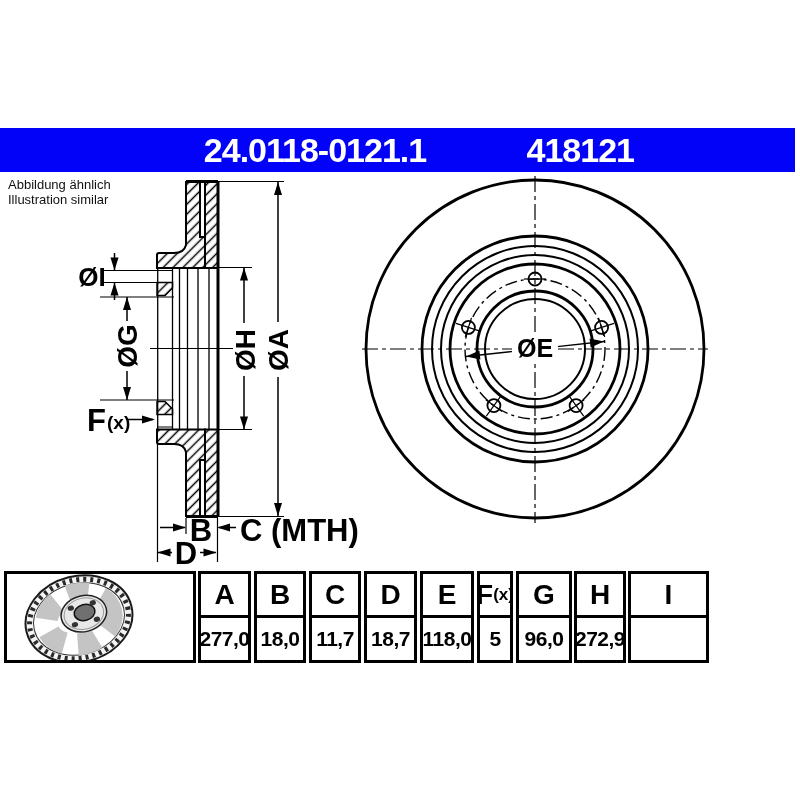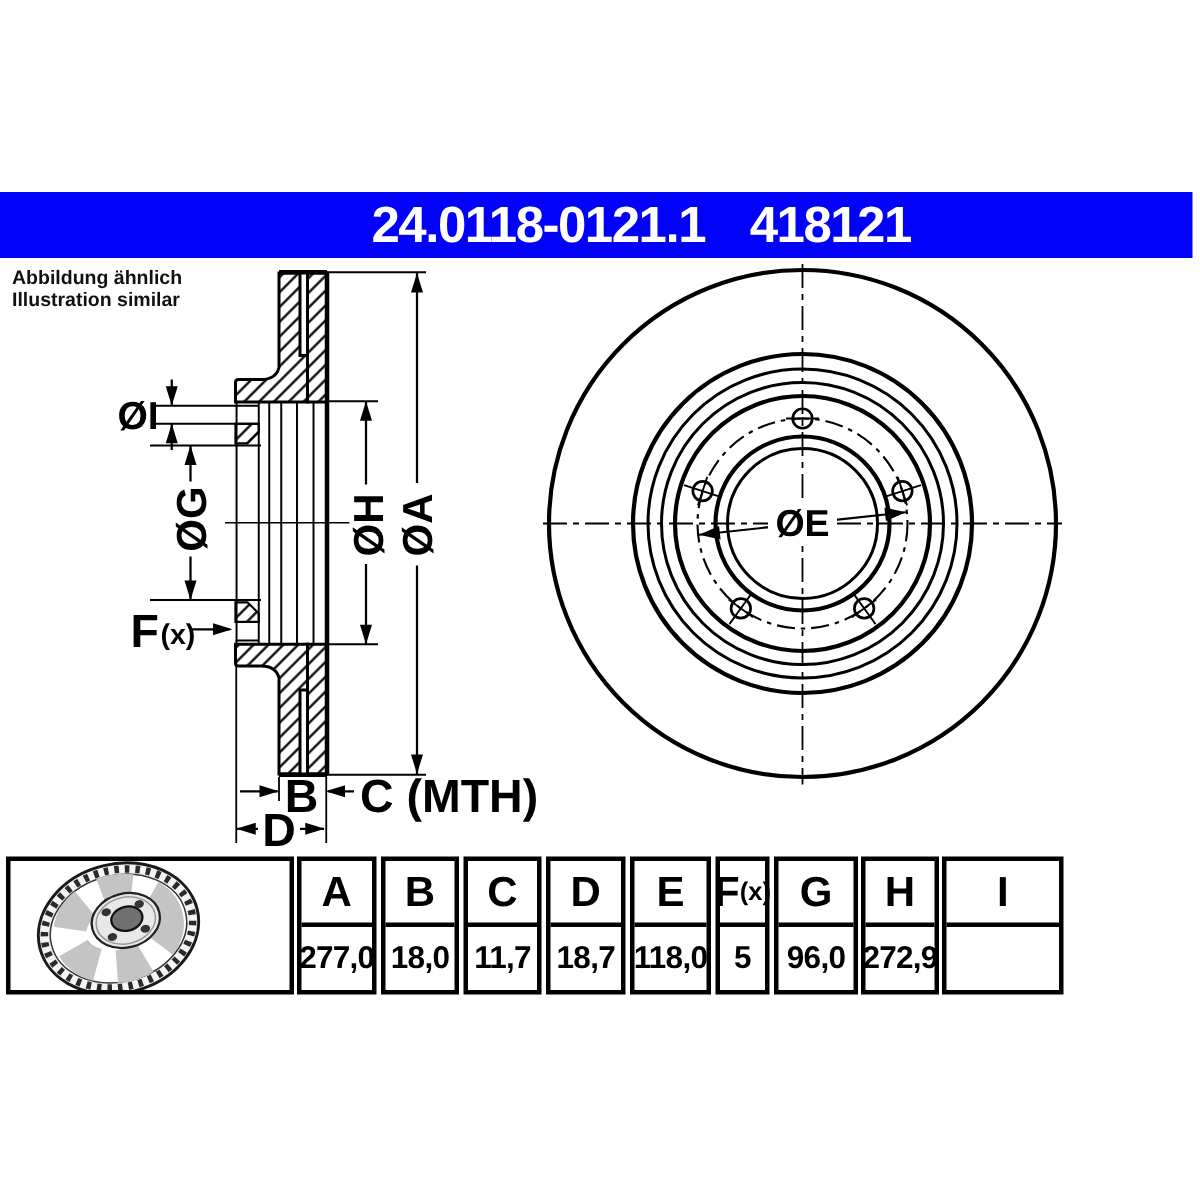--- a/index.html
+++ b/index.html
@@ -1,23 +1,23 @@
 <!DOCTYPE html>
 <html><head>
 <meta charset="utf-8">
 <style>
   html,body{margin:0;padding:0;background:#fff;}
   #canvas{position:relative;width:800px;height:800px;background:#ffffff;overflow:hidden;
           font-family:"Liberation Sans",sans-serif;}
   #header-bar{position:absolute;left:0;top:128px;width:795px;height:44px;background:#0202f8;}
   .hdr-txt{position:absolute;top:3px;color:#fff;font-weight:bold;font-size:34px;
            letter-spacing:-1px;text-align:center;white-space:nowrap;}
-  #part-number{left:180px;width:290px;text-align:right;}
-  #ref-number{left:491px;width:125px;}
-  #note{position:absolute;left:8px;top:177px;font-size:13px;font-weight:bold;color:#111;
+  #part-number{left:170px;width:290px;}
+  #ref-number{left:509px;width:125px;text-align:right;}
+  #note{position:absolute;left:8px;top:177px;font-size:13px;font-weight:normal;color:#111;
         line-height:15px;}
   #drawing-svg{position:absolute;left:0;top:0;}
   
   .tbox{position:absolute;border:3px solid #000;background:#fff;box-sizing:border-box;height:92px;top:571px;}
   .col .cell{display:flex;align-items:center;justify-content:center;box-sizing:border-box;}
   .col .key{height:44px;border-bottom:3px solid #000;font-size:28px;font-weight:bold;}
   .col .key .suffix{font-size:17px;font-weight:bold;}
   .col .val{height:42px;font-size:21px;font-weight:bold;letter-spacing:-0.5px;text-align:center;}
   svg text{font-family:"Liberation Sans",sans-serif;font-weight:bold;fill:#000;}
 </style>

